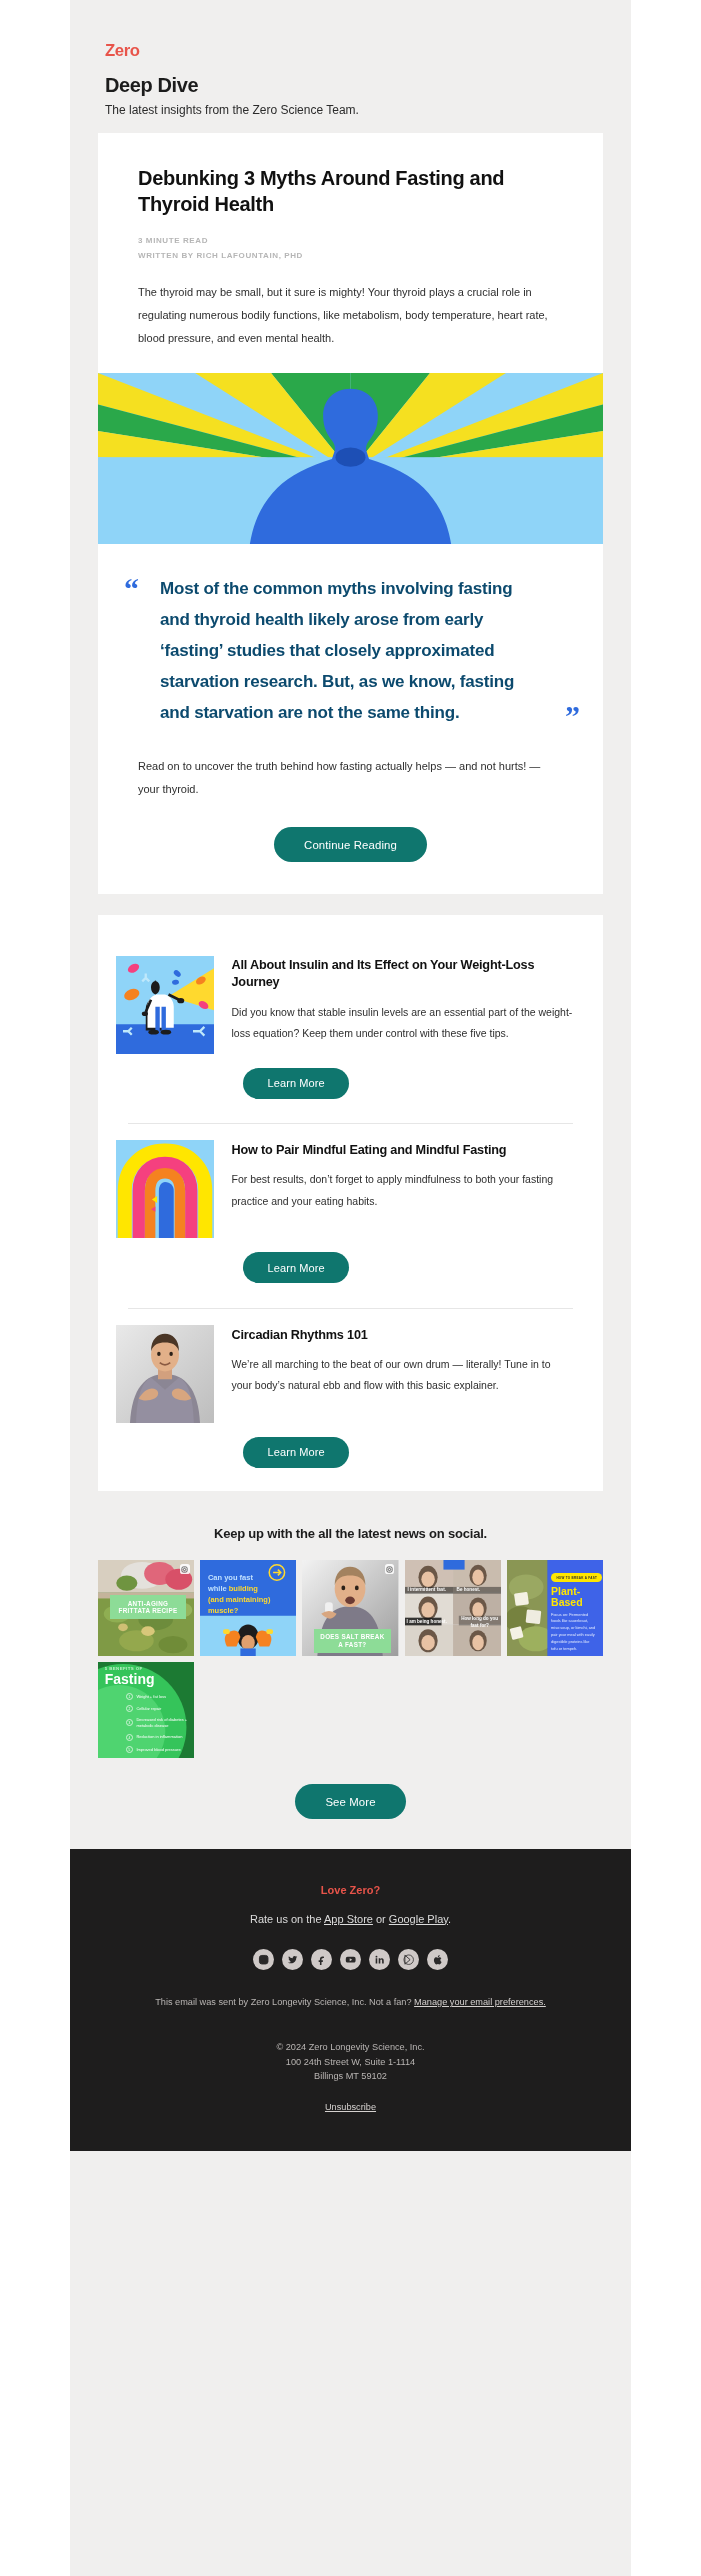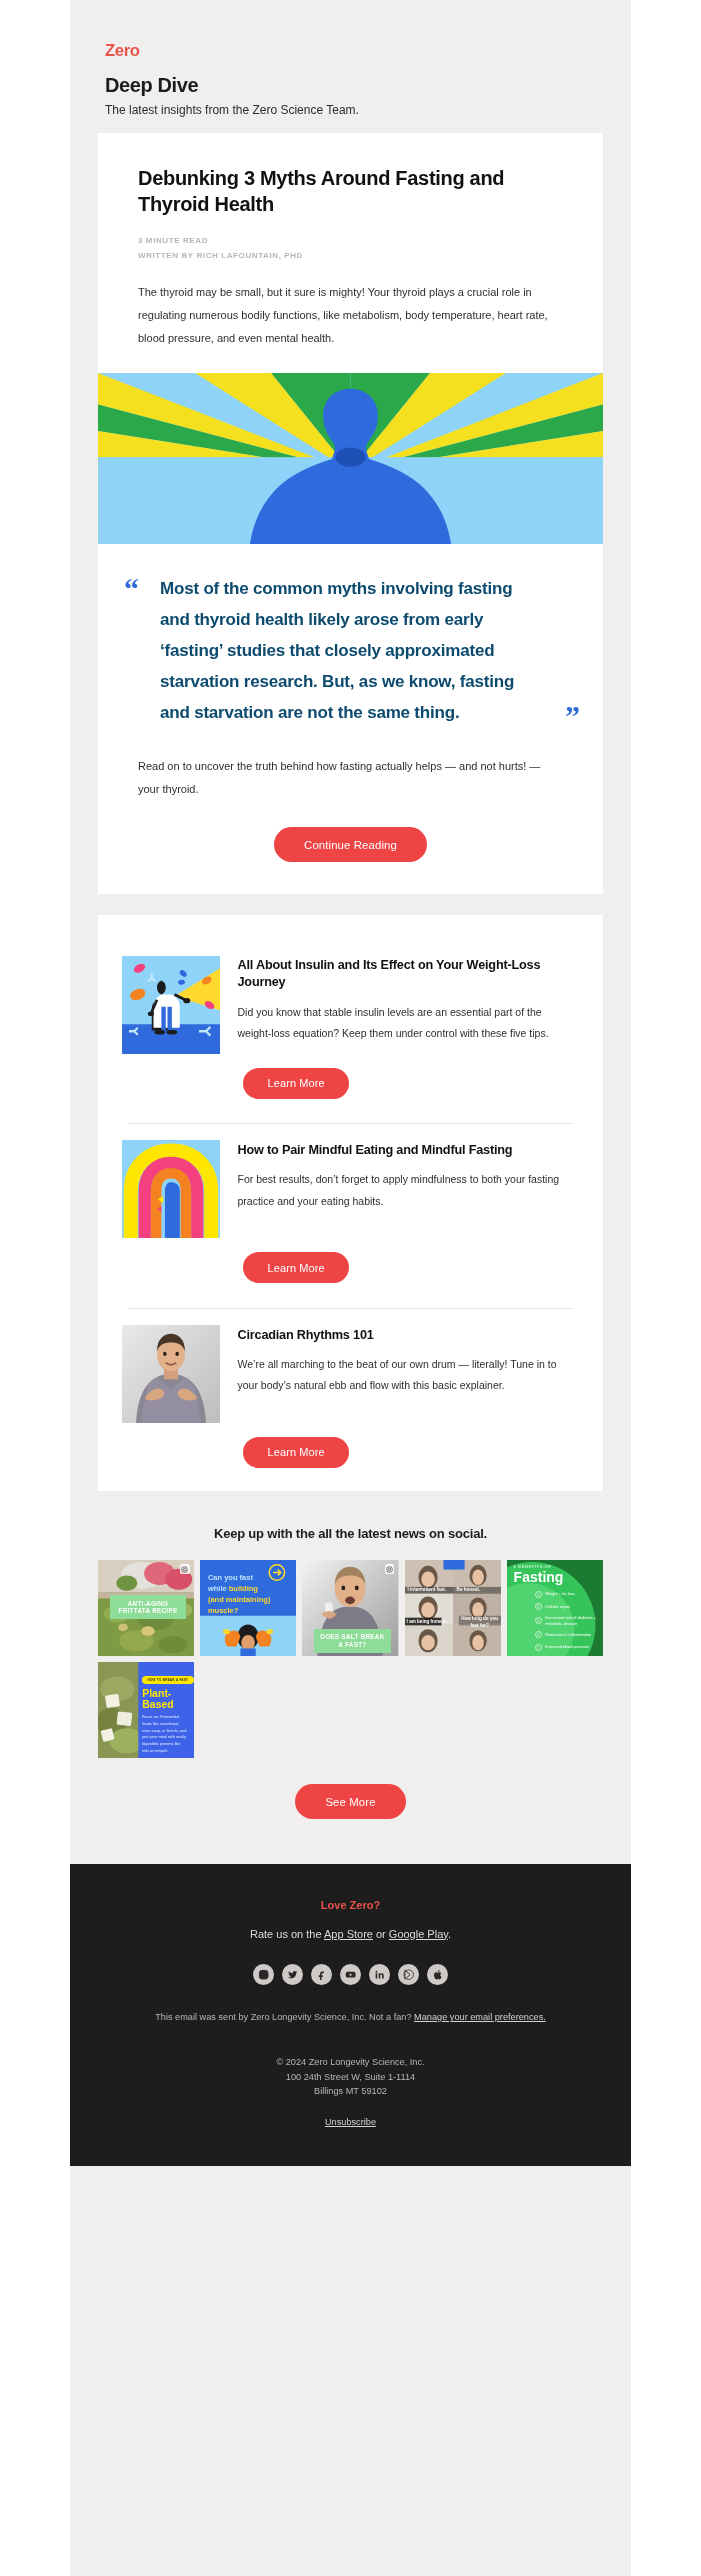--- a/index.html
+++ b/index.html
@@ -98,35 +98,35 @@
 
   .outro {
     margin-top: 19px;
     font-size: 11px; color: #2e2e2e; line-height: 2.1;
   }
 
   
   .btn-row { text-align: center; margin-top: 26px; }
   .btn {
     display: inline-block;
-    background: #ef4444; color: #ffffff;
+    background: #0f766e; color: #ffffff;
     border: none; border-radius: 876px;
     font-size: 11.4px; font-weight: 500;
     padding: 11.4px 30px;
     font-family: "Liberation Sans", sans-serif;
     cursor: pointer;
     letter-spacing: 0.1px;
   }
   .btn.small { padding: 9.6px 24.5px; font-size: 11px; }
 
   
   .arow {
     display: flex;
     gap: 17.5px;
-    padding: 16px 30px 0 24px;
+    padding: 16px 30px 0 18px;
   }
   .athumb {
     flex: 0 0 98px;
     width: 98px; height: 98px;
     overflow: hidden;
     background: #8fd4f8;
   }
   .athumb svg { display: block; width: 98px; height: 98px; }
   .acontent { flex: 1 1 auto; padding-top: 1.8px; }
   .acontent h3 {
@@ -137,21 +137,21 @@
     margin-top: 10.5px;
     font-size: 10.5px; color: #2e2e2e; line-height: 2.05;
   }
   .arow-btn { padding: 14px 30px 0 145px; }
   .divider {
     height: 0.9px; background: #e6e6e6;
     margin: 24.5px 30px 0 30px;
   }
 
   
-  .social-section { padding: 35px 28px 45px 28px; }
+  .social-section { padding: 35px 28px 30px 28px; }
   .social-heading {
     text-align: center;
     font-size: 13px; font-weight: 700; color: #1c1c1c;
     letter-spacing: -0.2px;
   }
   .social-grid {
     margin-top: 19px;
     display: grid;
     grid-template-columns: repeat(5, 1fr);
     gap: 6.1px;
@@ -504,20 +504,42 @@
           <div style="position:absolute;left:3%;top:28.5%;">I intermittent fast.</div>
           <div style="position:absolute;left:54%;top:28.5%;">Be honest.</div>
           <div style="position:absolute;left:2%;top:61%;">I am being honest.</div>
           <div style="position:absolute;left:58%;top:58%;text-align:center;width:40%;line-height:1.5;">How long do you fast for?</div>
         </div>
       </div>
 
       <div class="tile">
         <div class="tile-abs">
           <svg viewBox="0 0 100 100" preserveAspectRatio="none">
+            <rect width="100" height="100" fill="#7f8a4e"></rect>
+            <rect width="42" height="100" fill="#8a9654"></rect>
+            <ellipse cx="20" cy="28" rx="18" ry="13" fill="#9aa862"></ellipse>
+            <ellipse cx="14" cy="62" rx="16" ry="14" fill="#76823f"></ellipse>
+            <ellipse cx="30" cy="82" rx="18" ry="13" fill="#9db05e"></ellipse>
+            <rect x="8" y="34" width="14" height="13" rx="1.5" fill="#f4f1e4" transform="rotate(-8 15 40)"></rect>
+            <rect x="20" y="52" width="15" height="14" rx="1.5" fill="#efece0" transform="rotate(6 27 59)"></rect>
+            <rect x="4" y="70" width="12" height="12" rx="1.5" fill="#f4f1e4" transform="rotate(-14 10 76)"></rect>
+            <rect x="42" width="58" height="100" fill="#3e63e8"></rect>
+          </svg>
+        </div>
+        <div style="position:absolute;left:46%;top:6%;z-index:3;">
+          <div style="display:inline-block;background:#ffe600;color:#2b2b2b;font-size:3px;font-weight:700;padding:2.2px 5.3px;border-radius:876px;letter-spacing:0.3px;">HOW TO BREAK A FAST</div>
+          <div style="font-size:10.5px;color:#ffe600;font-weight:700;margin-top:4.4px;line-height:1;">Plant-Based</div>
+          <div style="font-size:3.9px;color:#e4ecff;line-height:1.75;margin-top:4.4px;width:88%;">Focus on: Fermented foods like sauerkraut, miso soup, or kimchi, and pair your meal with easily digestible proteins like tofu or tempeh.</div>
+          <div style="font-size:3.9px;color:#e4ecff;line-height:1.6;margin-top:7px;">Try this: Miso soup with tofu.</div>
+        </div>
+      </div>
+
+      <div class="tile">
+        <div class="tile-abs">
+          <svg viewBox="0 0 100 100" preserveAspectRatio="none">
             <rect width="100" height="100" fill="#1c7a33"></rect>
             <circle cx="26" cy="68" r="66" fill="#35c45a"></circle>
             <circle cx="22" cy="72" r="48" fill="#4fd470"></circle>
           </svg>
         </div>
         <div style="position:absolute;left:7%;top:4%;z-index:3;">
           <div style="font-size:4.4px;color:#bdf0c7;font-weight:700;letter-spacing:0.4px;">5 BENEFITS OF</div>
           <div style="font-size:14px;color:#ffffff;font-weight:700;line-height:1;margin-top:0.9px;">Fasting</div>
         </div>
         <div style="position:absolute;left:29%;top:32%;right:5%;z-index:3;font-size:4px;color:#ffffff;line-height:1.35;">
@@ -534,42 +556,20 @@
                 <span>Decreased risk of diabetes + metabolic disease</span>
               </div>
           <div style="display:flex;align-items:center;gap:3.5px;margin-bottom:5.3px;">
                 <span style="display:inline-block;flex:0 0 7px;width:7px;height:7px;border:0.5px solid #cdf3d6;border-radius:50%;text-align:center;line-height:7px;font-size:3.2px;">4</span>
                 <span>Reduction in inflammation</span>
               </div>
           <div style="display:flex;align-items:center;gap:3.5px;">
                 <span style="display:inline-block;flex:0 0 7px;width:7px;height:7px;border:0.5px solid #cdf3d6;border-radius:50%;text-align:center;line-height:7px;font-size:3.2px;">5</span>
                 <span>Improved blood pressure</span>
               </div>
-        </div>
-      </div>
-
-      <div class="tile">
-        <div class="tile-abs">
-          <svg viewBox="0 0 100 100" preserveAspectRatio="none">
-            <rect width="100" height="100" fill="#7f8a4e"></rect>
-            <rect width="42" height="100" fill="#8a9654"></rect>
-            <ellipse cx="20" cy="28" rx="18" ry="13" fill="#9aa862"></ellipse>
-            <ellipse cx="14" cy="62" rx="16" ry="14" fill="#76823f"></ellipse>
-            <ellipse cx="30" cy="82" rx="18" ry="13" fill="#9db05e"></ellipse>
-            <rect x="8" y="34" width="14" height="13" rx="1.5" fill="#f4f1e4" transform="rotate(-8 15 40)"></rect>
-            <rect x="20" y="52" width="15" height="14" rx="1.5" fill="#efece0" transform="rotate(6 27 59)"></rect>
-            <rect x="4" y="70" width="12" height="12" rx="1.5" fill="#f4f1e4" transform="rotate(-14 10 76)"></rect>
-            <rect x="42" width="58" height="100" fill="#3e63e8"></rect>
-          </svg>
-        </div>
-        <div style="position:absolute;left:46%;top:6%;z-index:3;">
-          <div style="display:inline-block;background:#ffe600;color:#2b2b2b;font-size:3px;font-weight:700;padding:2.2px 5.3px;border-radius:876px;letter-spacing:0.3px;">HOW TO BREAK A FAST</div>
-          <div style="font-size:10.5px;color:#ffe600;font-weight:700;margin-top:4.4px;line-height:1;">Plant-Based</div>
-          <div style="font-size:3.9px;color:#e4ecff;line-height:1.75;margin-top:4.4px;width:88%;">Focus on: Fermented foods like sauerkraut, miso soup, or kimchi, and pair your meal with easily digestible proteins like tofu or tempeh.</div>
-          <div style="font-size:3.9px;color:#e4ecff;line-height:1.6;margin-top:7px;">Try this: Miso soup with tofu.</div>
         </div>
       </div>
 
     </div>
 
     <div class="see-more-row">
       <button class="btn">See More</button>
     </div>
   </div>
 

